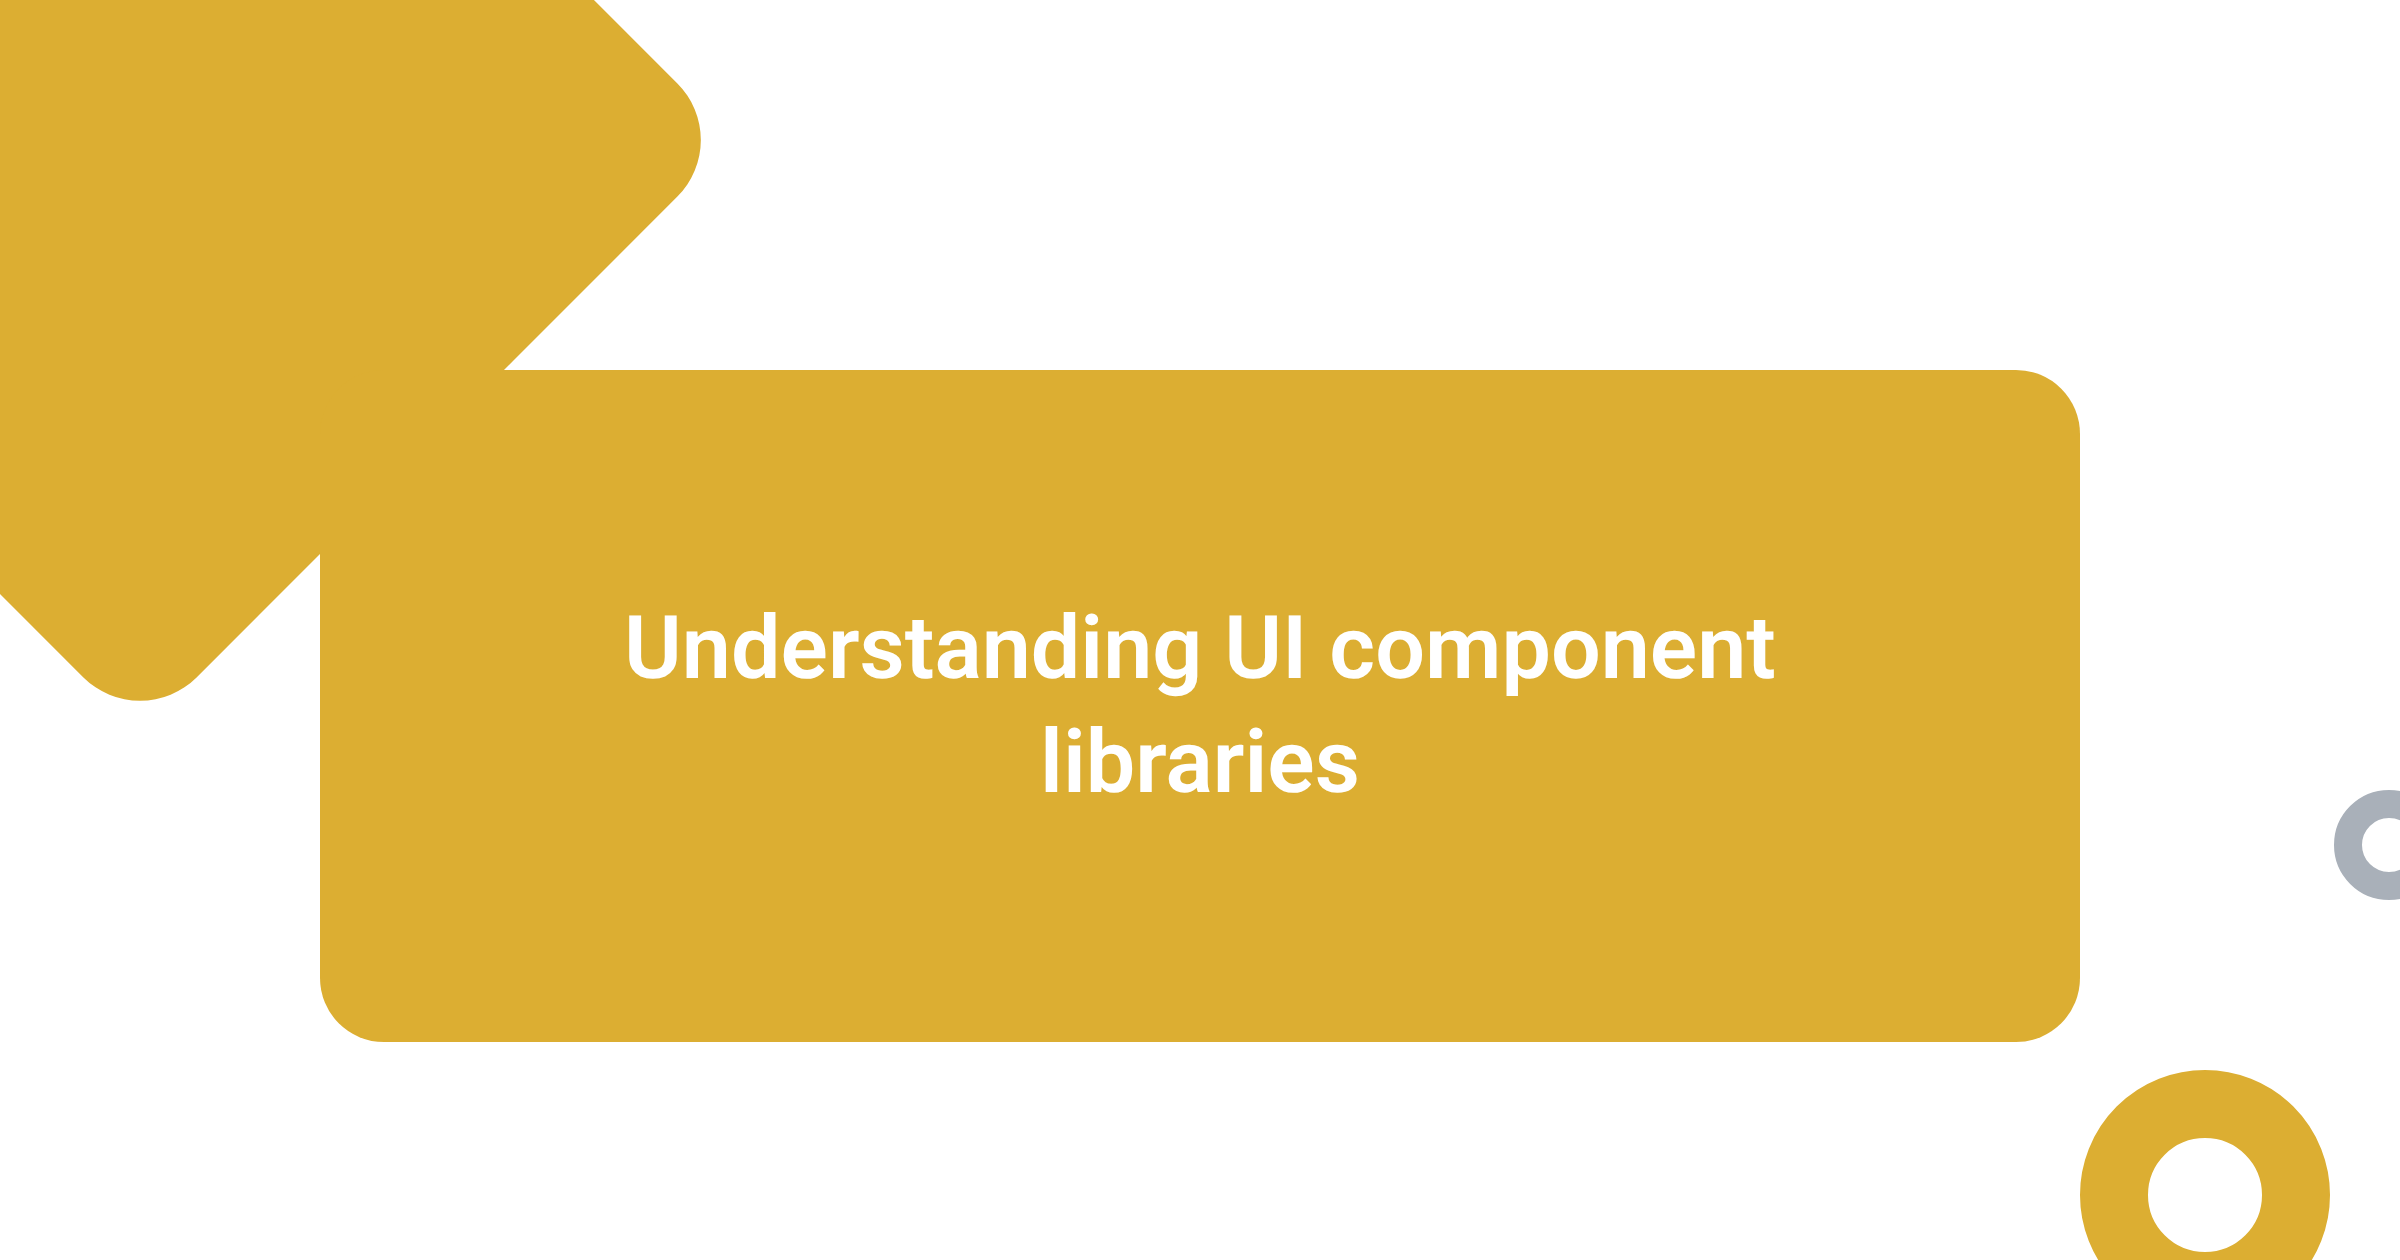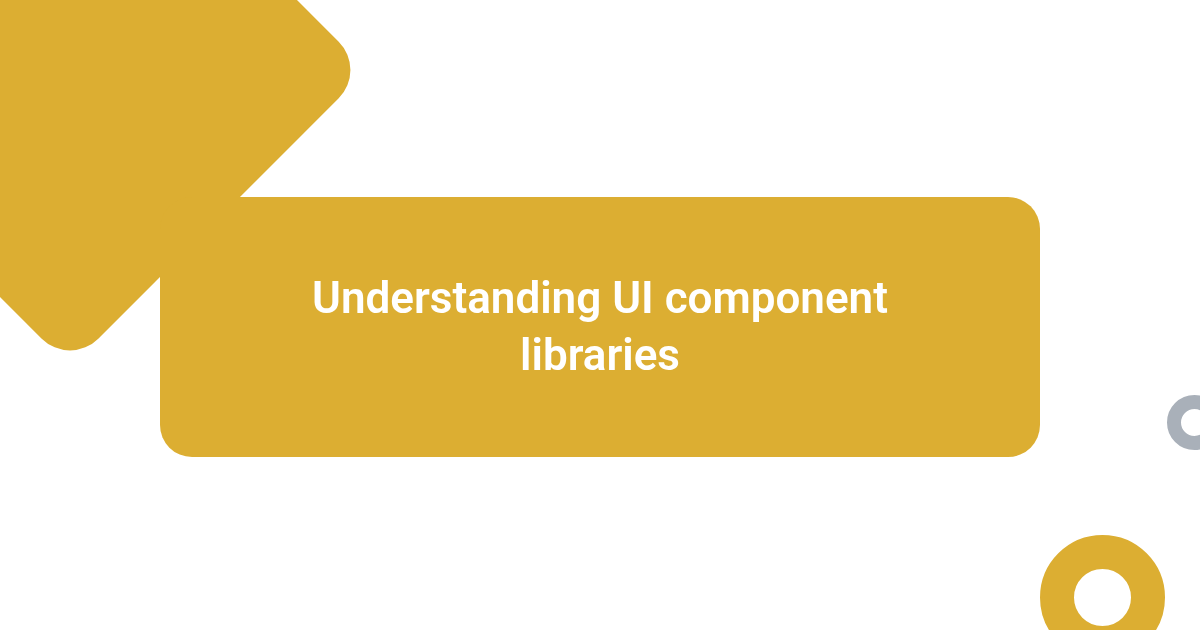--- a/index.html
+++ b/index.html
@@ -20,24 +20,24 @@
       top: -140px;
       left: -140px;
       width: 420px;
       height: 420px;
       background: #dcae32;
       transform: rotate(45deg);
       border-radius: 40px;
     }
     .title-card {
       position: absolute;
-      top: 197px;
+      top: 185px;
       left: 160px;
       width: 880px;
-      height: 260px;
+      height: 336px;
       background: #dcae32;
       border-radius: 32px;
       display: flex;
       align-items: center;
       justify-content: center;
       padding: 0 92px;
     }
     .title-text {
       color: #ffffff;
       font-size: 44px;

